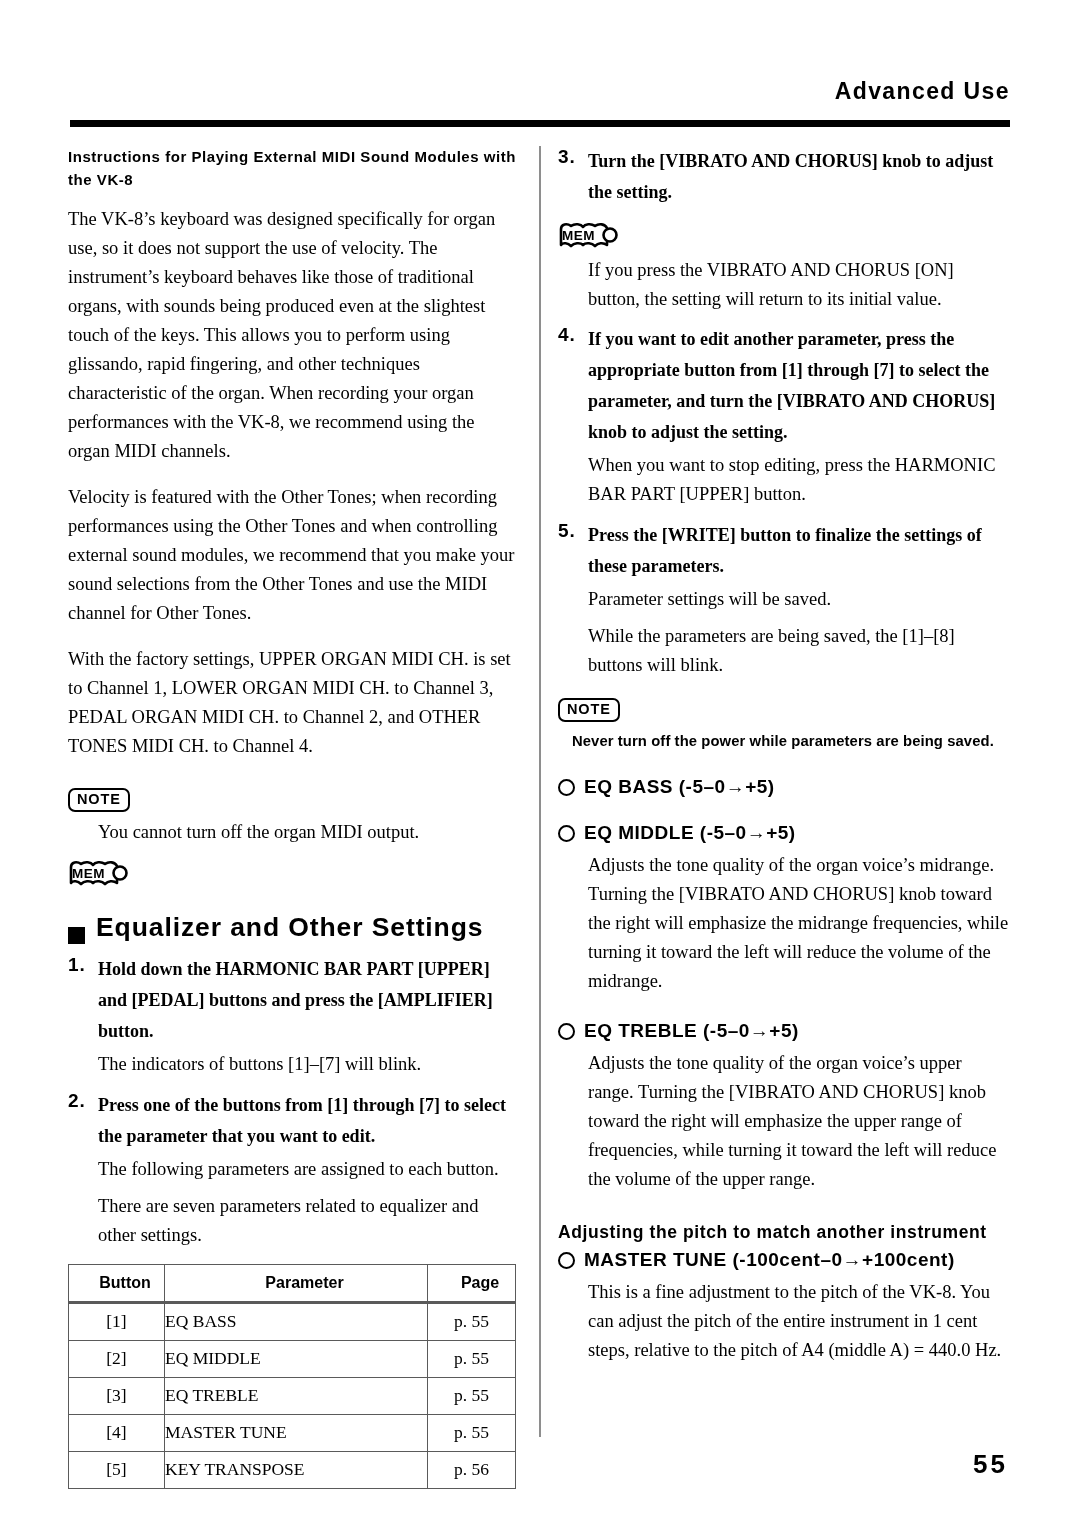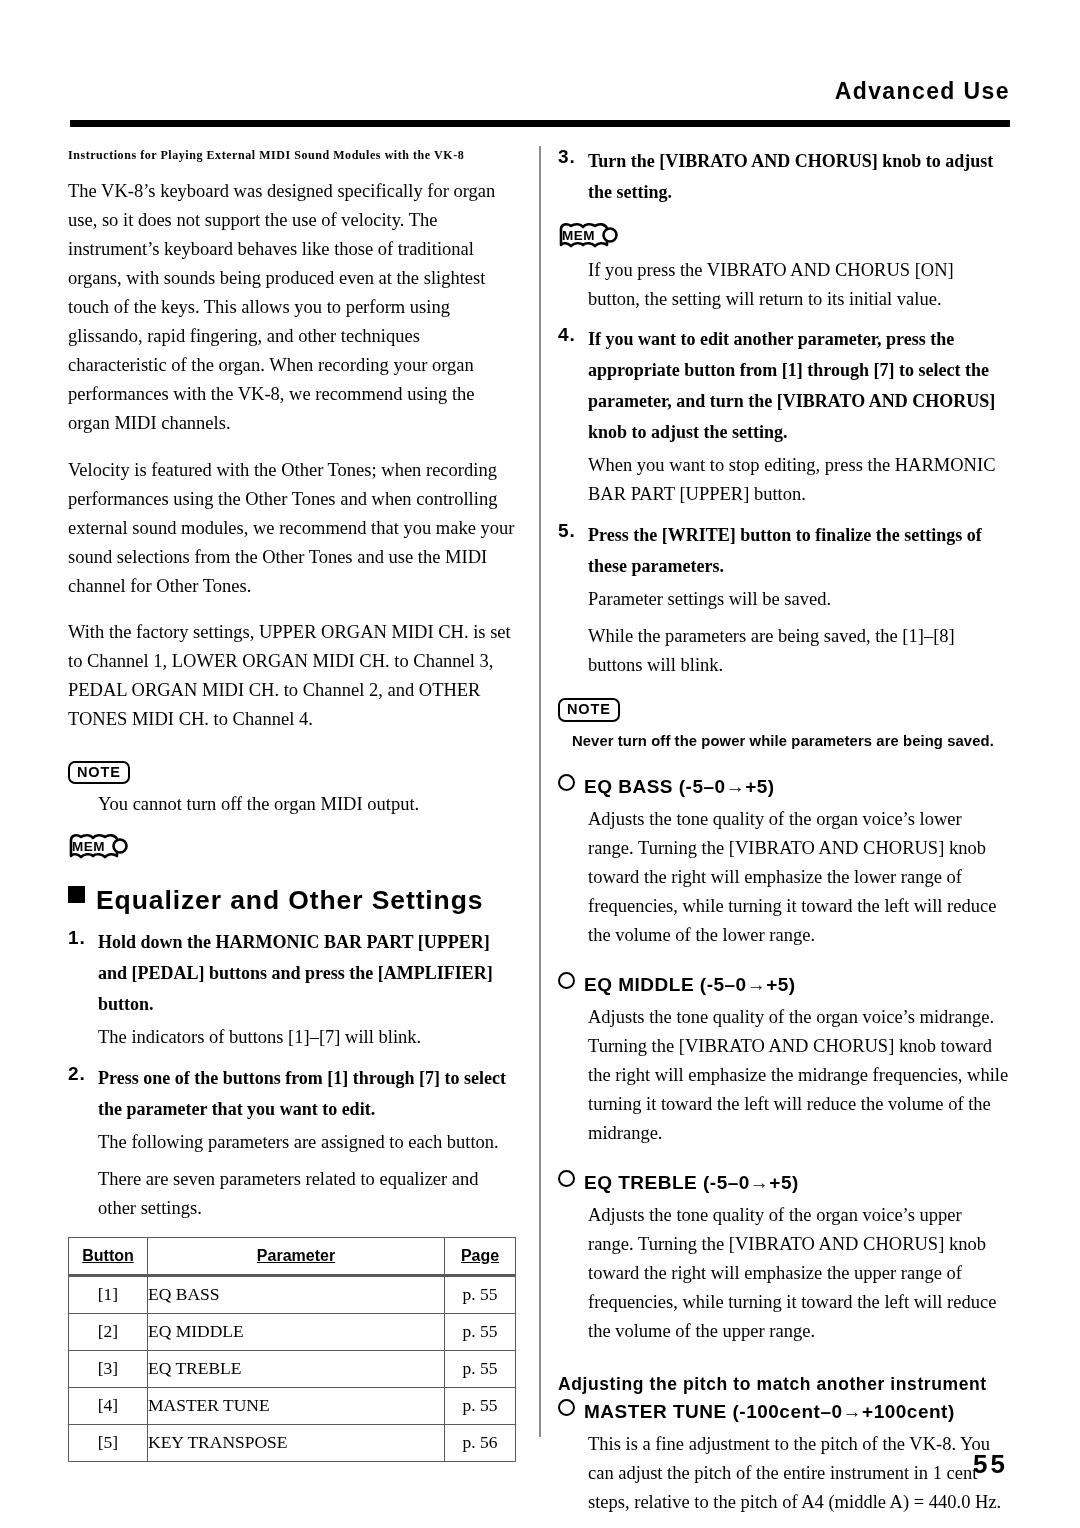--- a/index.html
+++ b/index.html
@@ -51,35 +51,35 @@
     position: absolute;
     left: 539px;
     top: 146px;
     width: 2px;
     height: 1291px;
     background: #8e8e8e;
   }
 
   
   .sub-head {
-    font-family: Liberation Serif, serif;
-    font-weight: bold;
-    font-size: 12px;
+    font-family: Liberation Sans, sans-serif;
+    font-weight: bold;
+    font-size: 15px;
     letter-spacing: 0.55px;
     line-height: 1.52;
     margin: 0 0 13px 0;
   }
   .section-head {
     font-family: "Liberation Sans", sans-serif;
     font-weight: bold;
     font-size: 26.5px;
     letter-spacing: 0.9px;
     margin: 22px 0 11px 0;
     display: flex;
-    align-items: flex-start;
+    align-items: flex-end;
     gap: 11px;
   }
   .sq-bullet {
     display: inline-block;
     width: 17px;
     height: 17px;
     background: #000;
     flex: none;
     position: relative;
     top: 1px;
@@ -158,21 +158,21 @@
     font-weight: bold;
     font-size: 14.8px;
     line-height: 1.5;
     margin: 2px 0 10px 14px;
     letter-spacing: 0.1px;
   }
 
   
   .param-head {
     display: flex;
-    align-items: flex-start;
+    align-items: flex-end;
     gap: 9px;
     font-family: "Liberation Sans", sans-serif;
     font-weight: bold;
     font-size: 19px;
     letter-spacing: 0.5px;
     margin: 24px 0 7px 0;
   }
   .circ-bullet {
     display: inline-block;
     width: 13px;
@@ -201,22 +201,21 @@
     border: 1.5px solid #5a5a5a;
     padding: 7px 0 8px 0;
     font-size: 17.5px;
   }
   table.param-table thead th {
     font-family: "Liberation Sans", sans-serif;
     font-weight: bold;
     font-size: 16px;
     text-align: center;
     border-bottom-width: 3px;
-    padding: 9px 0 9px 0;
-    text-decoration: underline;
+    padding: 9px 0 9px 17px;
   }
   td.c-btn  { text-align: center; width: 78px; }
   td.c-par  { text-align: left; padding-left: 13px; }
   td.c-page { text-align: center; width: 70px; }
   th.h-btn  { width: 78px; }
   th.h-page { width: 70px; }
 
   
   .page-number {
     position: absolute;
@@ -361,21 +360,20 @@
     </div>
 
     <div class="note-badge">NOTE</div>
     <p class="note-body-bold">Never turn off the power while parameters are being saved.</p>
 
     
     <div class="param-head">
       <span class="circ-bullet"></span>
       <span>EQ BASS (-5–0→+5)</span>
     </div>
-    <p class="param-body">Adjusts the tone quality of the organ voice’s lower range. Turning the [VIBRATO AND CHORUS] knob toward the right will emphasize the lower range of frequencies, while turning it toward the left will reduce the volume of the lower range.</p>
 
     
     <div class="param-head">
       <span class="circ-bullet"></span>
       <span>EQ MIDDLE (-5–0→+5)</span>
     </div>
     <p class="param-body">Adjusts the tone quality of the organ voice’s midrange. Turning the [VIBRATO AND CHORUS] knob toward the right will emphasize the midrange frequencies, while turning it toward the left will reduce the volume of the midrange.</p>
 
     
     <div class="param-head">

